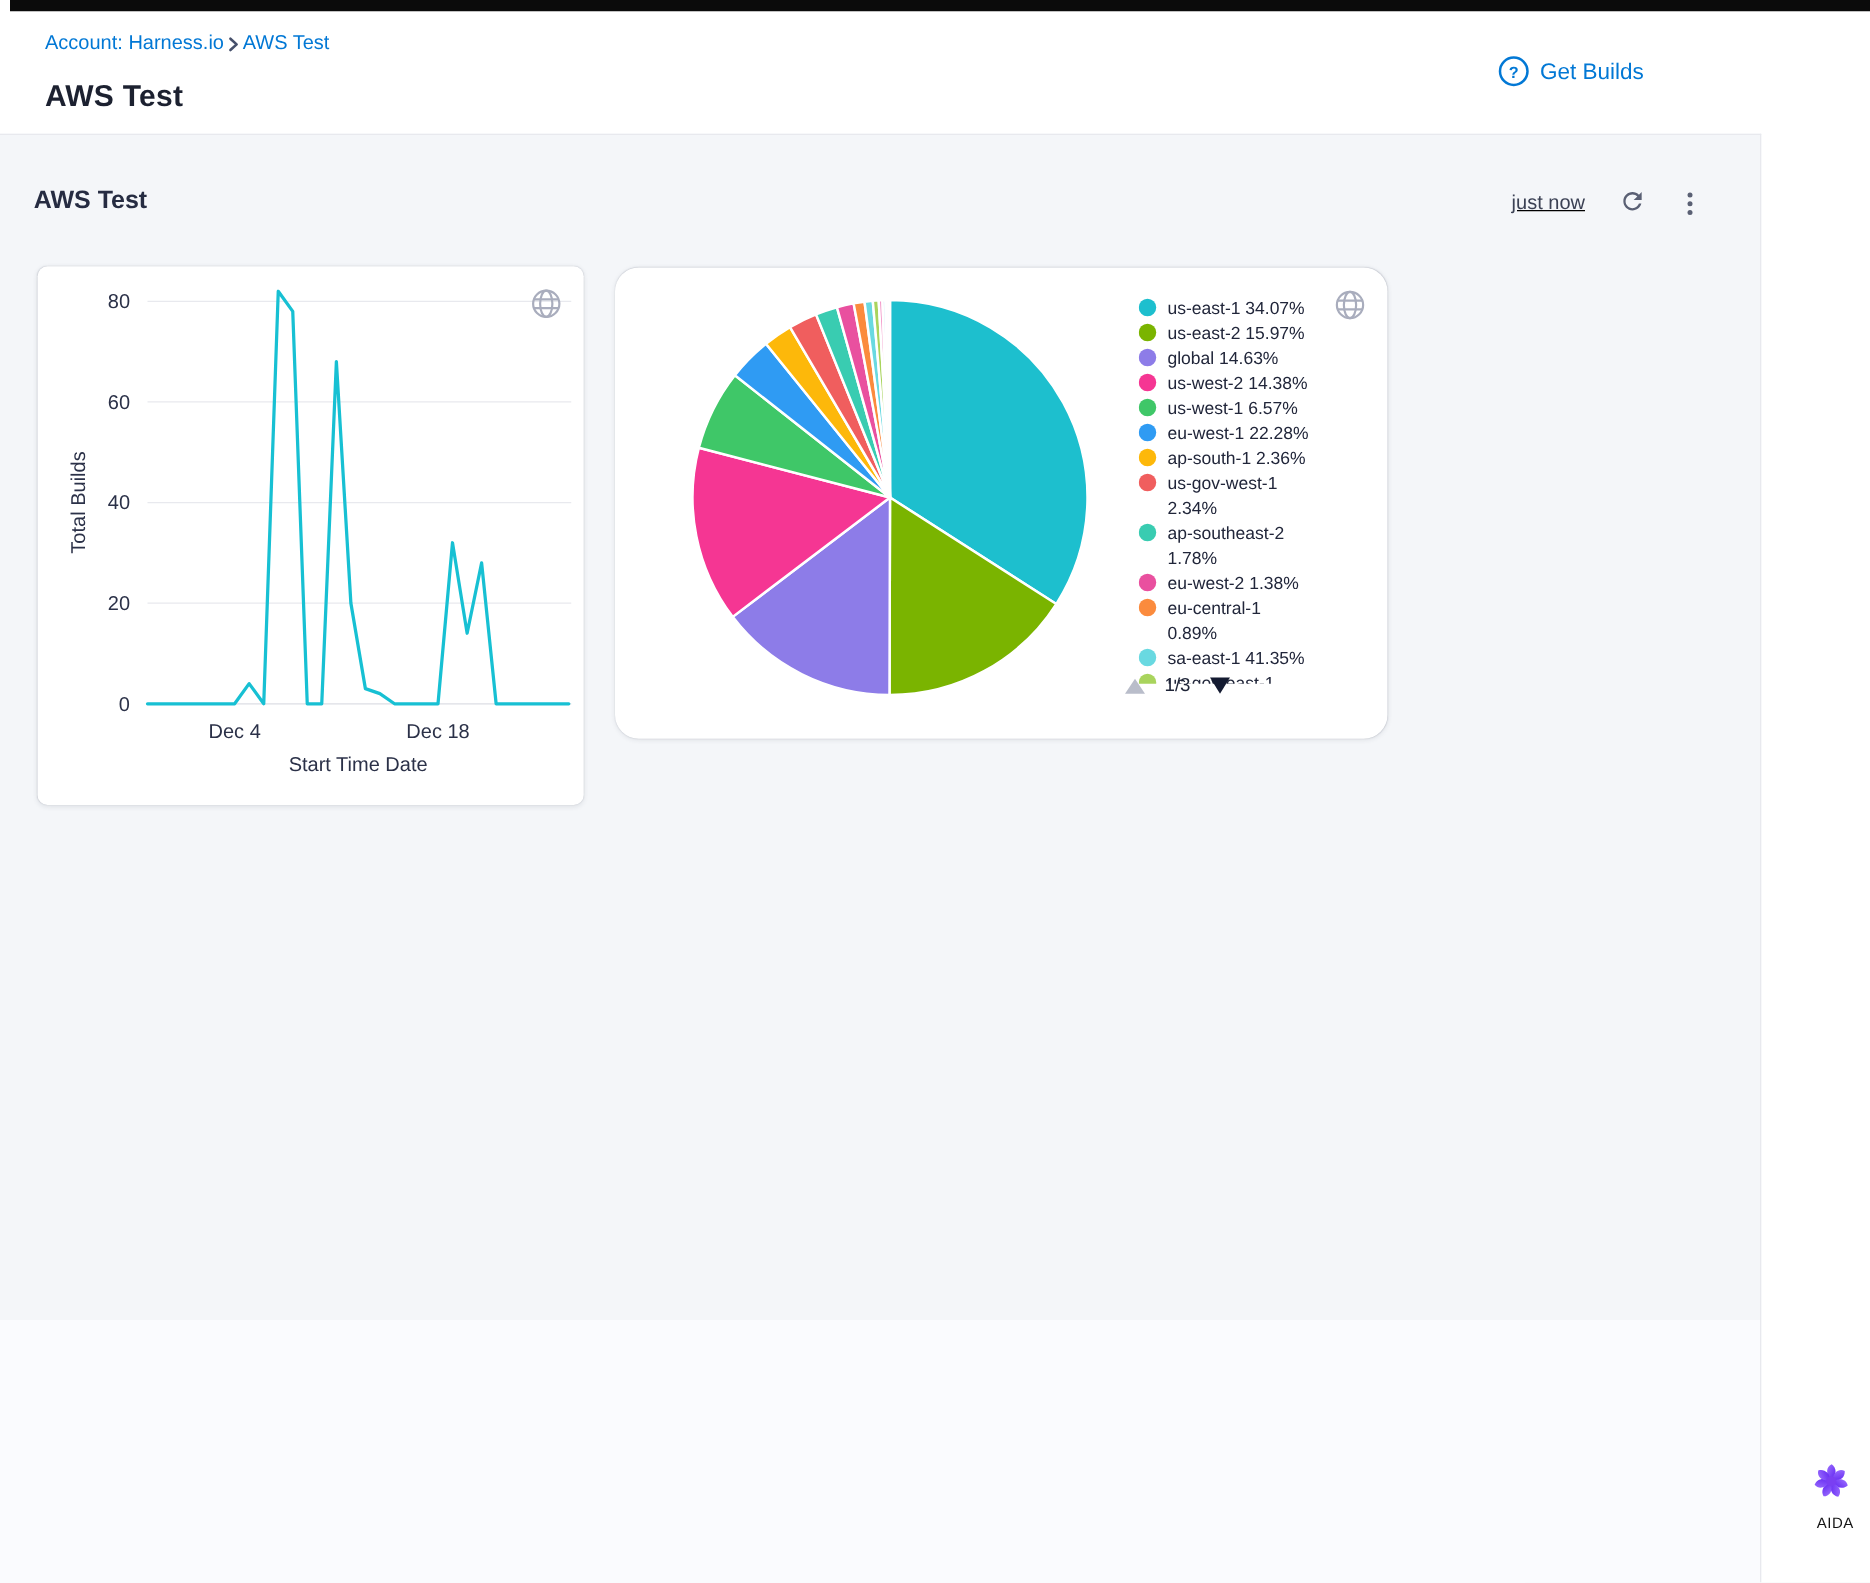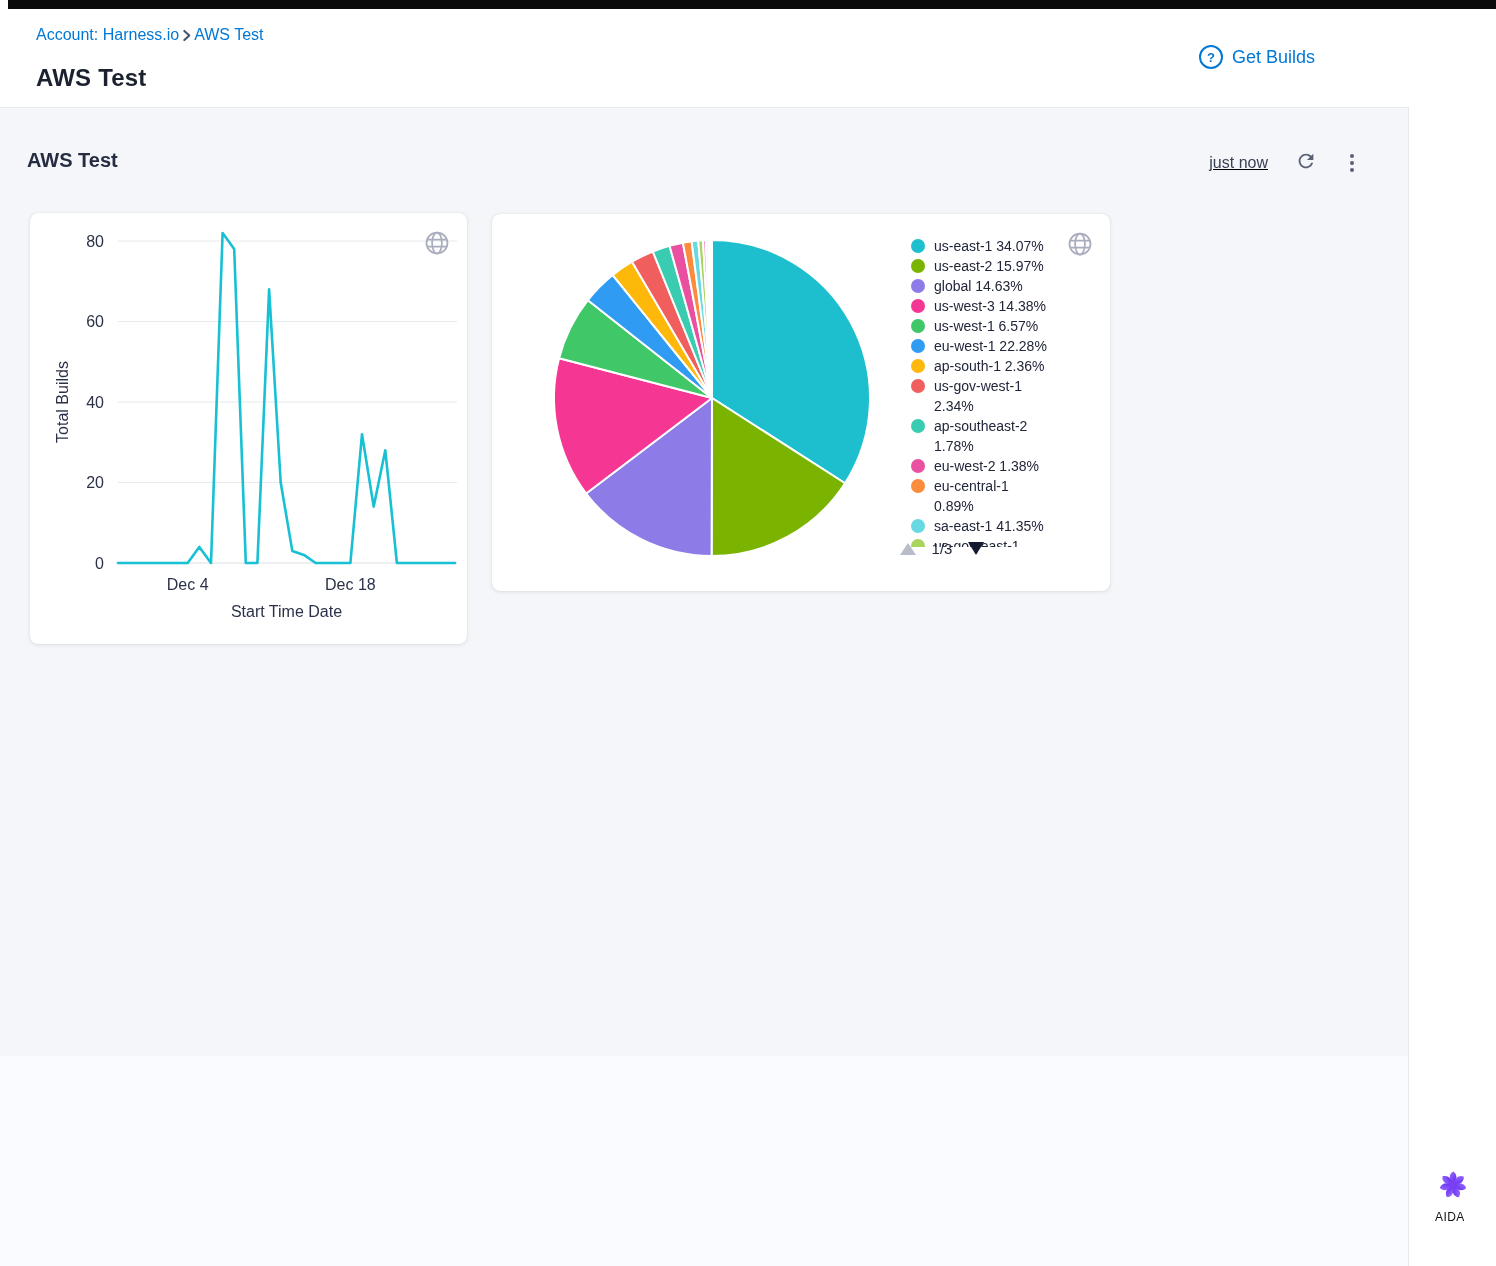--- a/index.html
+++ b/index.html
@@ -29,41 +29,41 @@
   .controls{position:absolute;right:48px;top:42px;display:flex;align-items:center;gap:27px;text-decoration:underline;}
   .refreshed{font-size:16px;color:#3b4154;}
   .icon-btn{display:flex;align-items:center;justify-content:center;cursor:pointer;background:none;border:none;padding:0;}
   .kebab{display:flex;flex-direction:column;gap:3px;padding:2px 6px;}
   .kebab i{width:4px;height:4px;border-radius:50%;background:#5a6074;display:block;}
 
   
   .card{position:absolute;background:#fff;border-radius:8px;
     box-shadow:0 1px 4px rgba(40,45,70,.10), 0 0 1px rgba(40,45,70,.18);}
   .card-line{left:30px;top:105px;width:437px;height:431px;}
-  .card-pie{left:492px;top:106px;width:618px;height:377px;}
+  .card-pie{left:492px;top:106px;width:618px;height:377px;border-radius:19px;}
   .globe{position:absolute;top:16px;right:16px;width:28px;height:28px;z-index:3;}
   .chart-svg{position:absolute;left:0;top:0;}
   svg text{font-family:"Liberation Sans", sans-serif;}
 
   
   .legend{position:absolute;left:419px;top:22px;width:182px;height:311px;overflow:hidden;}
   .legend-item{display:flex;cursor:pointer;}
   .legend-dot{width:14px;height:14px;border-radius:50%;flex:none;margin:3px 9px 0 0;}
   .legend-text{font-size:14px;line-height:20px;color:#21263a;width:118px;}
   .pager{position:absolute;left:408px;top:326px;display:flex;align-items:center;gap:14px;
     font-size:15px;color:#1d2336;}
   .tri-up{width:0;height:0;border-left:8px solid transparent;border-right:8px solid transparent;
     border-bottom:12px solid #b9bdca;cursor:pointer;}
   .tri-down{width:0;height:0;border-left:8px solid transparent;border-right:8px solid transparent;
     border-top:13px solid #141b31;cursor:pointer;}
   .page-ind{min-width:24px;text-align:center;}
 
   
   .aida{position:absolute;left:1435px;top:1167px;width:48px;display:flex;flex-direction:column;
-    align-items:flex-start;gap:3px;cursor:pointer;}
+    align-items:flex-end;gap:3px;cursor:pointer;}
   .aida-label{font-size:12px;color:#141414;letter-spacing:.4px;}
 </style>
 </head>
 <body>
 
 <div class="top-edge"></div>
 
 <nav class="breadcrumb">
   <a>Account: Harness.io</a>
   <span class="crumb-chev">
@@ -162,21 +162,21 @@
         <div class="legend-item">
           <span class="legend-dot" style="background: rgb(122, 180, 0);"></span>
           <span class="legend-text">us-east-2 15.97%</span>
         </div>
         <div class="legend-item">
           <span class="legend-dot" style="background: rgb(141, 124, 232);"></span>
           <span class="legend-text">global 14.63%</span>
         </div>
         <div class="legend-item">
           <span class="legend-dot" style="background: rgb(245, 54, 147);"></span>
-          <span class="legend-text">us-west-3 14.38%</span>
+          <span class="legend-text">us-west-2 14.38%</span>
         </div>
         <div class="legend-item">
           <span class="legend-dot" style="background: rgb(63, 199, 104);"></span>
           <span class="legend-text">us-west-1 6.57%</span>
         </div>
         <div class="legend-item">
           <span class="legend-dot" style="background: rgb(47, 155, 243);"></span>
           <span class="legend-text">eu-west-1 22.28%</span>
         </div>
         <div class="legend-item">

